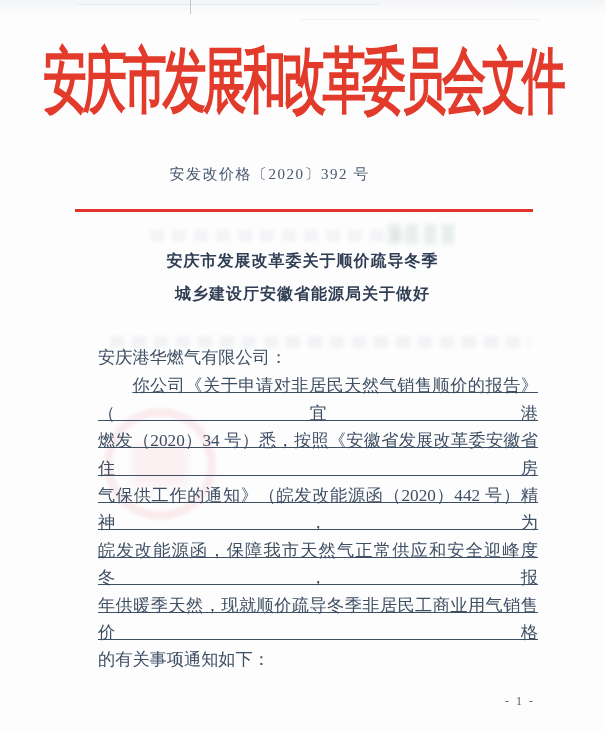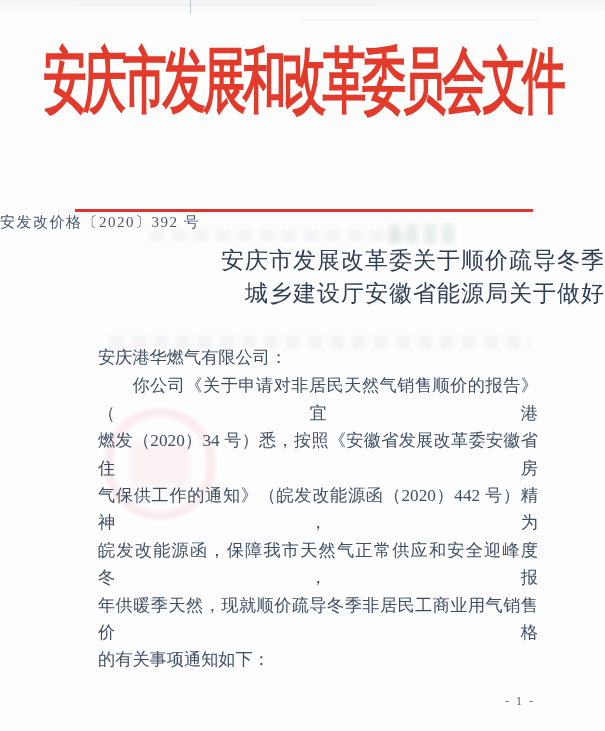--- a/index.html
+++ b/index.html
@@ -41,39 +41,39 @@
   }
   
   .header{
     position:absolute;left:0;top:34px;width:605px;
     text-align:center;white-space:nowrap;
     font-size:46px;font-weight:bold;color:var(--header_red);
     letter-spacing:-4px;
     transform:scale(.95,1.55);transform-origin:center top;
   }
   .doc-number{
-    position:absolute;left:0;top:165px;width:539px;
-    font-size:15px;letter-spacing:1.5px;color:#495870;margin-top:48px;
+    position:absolute;left:0;top:165px;width:539px;text-align:center;
+    font-size:15px;letter-spacing:1.5px;color:#495870;
   }
   .red-rule{
     position:absolute;left:75px;top:209px;width:458px;height:3px;
     background:var(--rule_red);
   }
   .title{
-    position:absolute;left:0;top:244px;width:605px;text-align:right;
-    font-size:23px;line-height:33px;font-weight:normal;
+    position:absolute;left:0;top:244px;width:605px;text-align:center;
+    font-size:16px;line-height:33px;font-weight:bold;
     letter-spacing:1px;color:var(--title_text);
   }
   
   .doc-body{
     position:absolute;left:98px;top:344px;width:440px;
     font-size:17.2px;line-height:27.4px;color:var(--body_text);
   }
   .line{white-space:nowrap;}
-  .line.fill{text-align:justify;text-align-last:justify;white-space:normal;}
+  .line.fill{text-align:justify;text-align-last:justify;white-space:normal;text-decoration:underline;}
   .line.indent{text-indent:2em;}
   .salutation{margin-bottom:1px;}
   .page-number{
     position:absolute;right:70px;top:694px;
     font-size:12px;color:#55606e;letter-spacing:2px;
   }
 </style>
 </head>
 <body>
 

